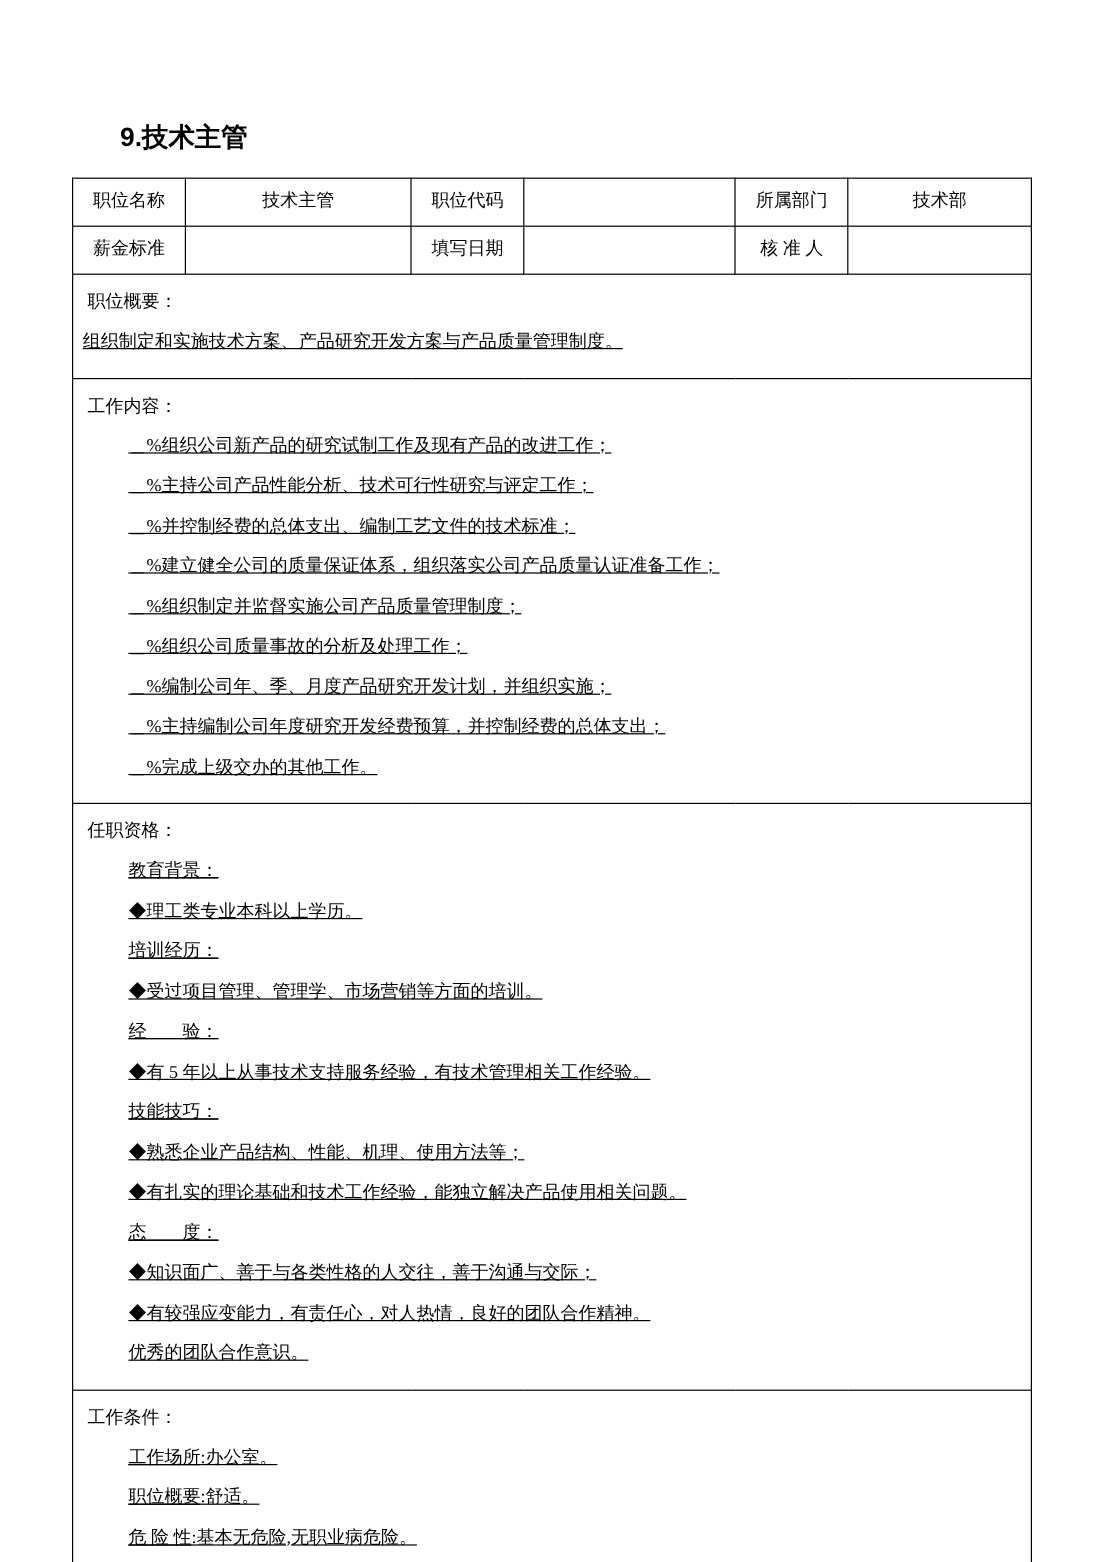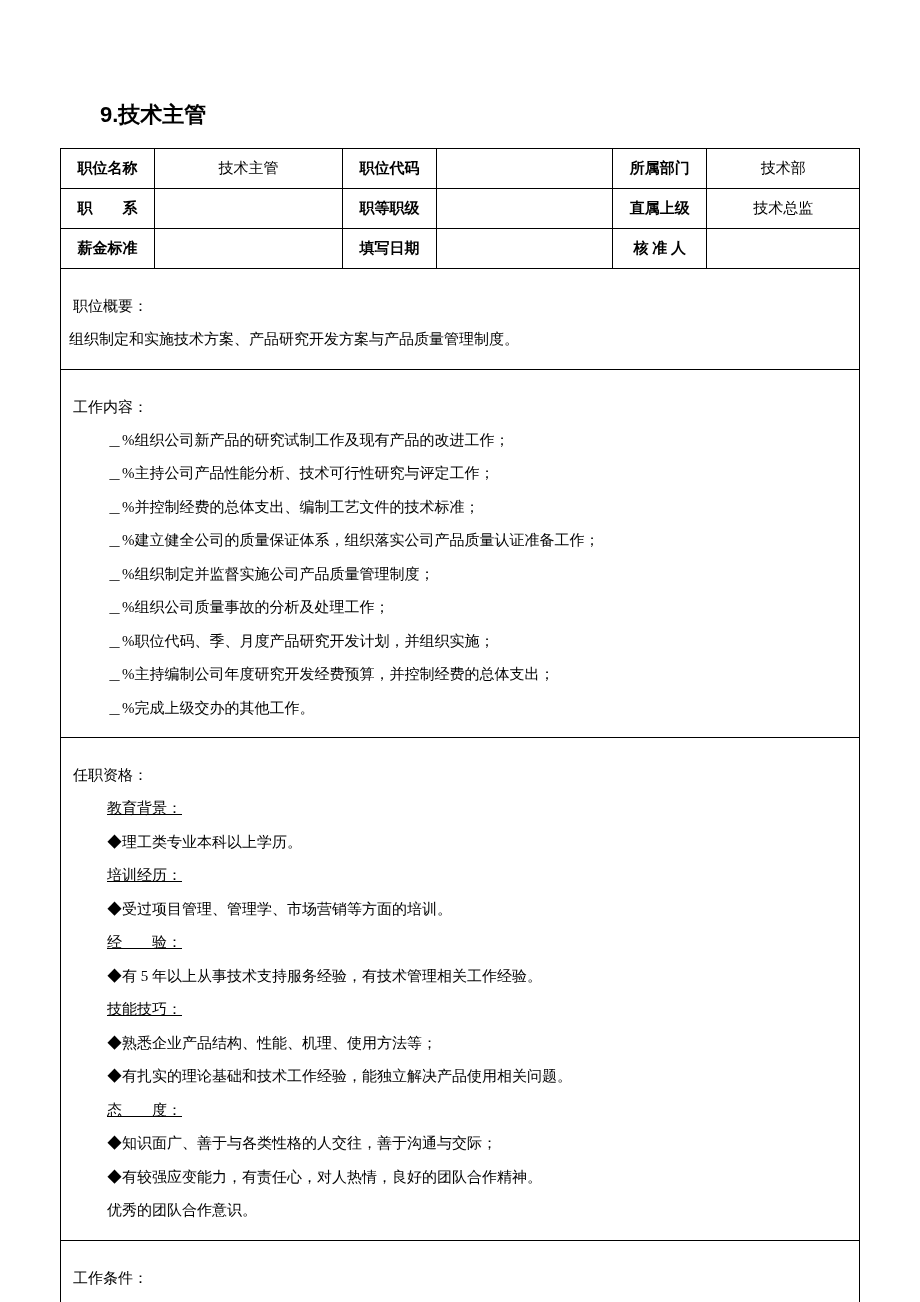--- a/index.html
+++ b/index.html
@@ -28,64 +28,57 @@
       padding: 6px 8px;
       vertical-align: top;
       line-height: 1.8;
     }
     .header-row td {
       text-align: center;
       vertical-align: middle;
       padding: 6px 4px;
     }
     .label-cell {
-      font-weight: bold;
+      font-weight: normal;
       white-space: nowrap;
     }
     .section-cell {
-      padding: 24px 8px 10px 8px;
+      padding: 10px 8px 10px 8px;
     }
     .section-title {
       margin-left: 4px;
       margin-bottom: 4px;
     }
     .indent {
       margin-left: 38px;
     }
     .line {
       margin: 5px 0;
       line-height: 1.9;
+      text-decoration: underline;
     }
     .sub-title {
       text-decoration: underline;
       margin-top: 32px;
     }
   </style>
 </head>
 <body>
 
 <div class="title">9.技术主管</div>
 
 <table>
   <tbody>
       <tr class="header-row">
     <td class="label-cell" style="width:80px">职位名称</td>
     <td style="width:160px">技术主管</td>
     <td class="label-cell" style="width:80px">职位代码</td>
     <td style="width:150px"></td>
     <td class="label-cell" style="width:80px">所属部门</td>
     <td style="width:130px">技术部</td>
-  </tr>
-  <tr class="header-row">
-    <td class="label-cell">职　　系</td>
-    <td></td>
-    <td class="label-cell">职等职级</td>
-    <td></td>
-    <td class="label-cell">直属上级</td>
-    <td>技术总监</td>
   </tr>
   <tr class="header-row">
     <td class="label-cell">薪金标准</td>
     <td></td>
     <td class="label-cell">填写日期</td>
     <td></td>
     <td class="label-cell">核 准 人</td>
     <td></td>
   </tr>
   <tr>
@@ -97,21 +90,21 @@
   <tr>
     <td colspan="6" class="section-cell">
       <div class="section-title">工作内容：</div>
       <div class="indent">
         <div class="line">＿%组织公司新产品的研究试制工作及现有产品的改进工作；</div>
         <div class="line">＿%主持公司产品性能分析、技术可行性研究与评定工作；</div>
         <div class="line">＿%并控制经费的总体支出、编制工艺文件的技术标准；</div>
         <div class="line">＿%建立健全公司的质量保证体系，组织落实公司产品质量认证准备工作；</div>
         <div class="line">＿%组织制定并监督实施公司产品质量管理制度；</div>
         <div class="line">＿%组织公司质量事故的分析及处理工作；</div>
-        <div class="line">＿%职位代码、季、月度产品研究开发计划，并组织实施；</div>
+        <div class="line">＿%编制公司年、季、月度产品研究开发计划，并组织实施；</div>
         <div class="line">＿%主持编制公司年度研究开发经费预算，并控制经费的总体支出；</div>
         <div class="line">＿%完成上级交办的其他工作。</div>
       </div>
     </td>
   </tr>
   <tr>
     <td colspan="6" class="section-cell">
       <div class="section-title">任职资格：</div>
       <div class="indent">
         <div class="line"><span class="sub-title">教育背景：</span></div>

